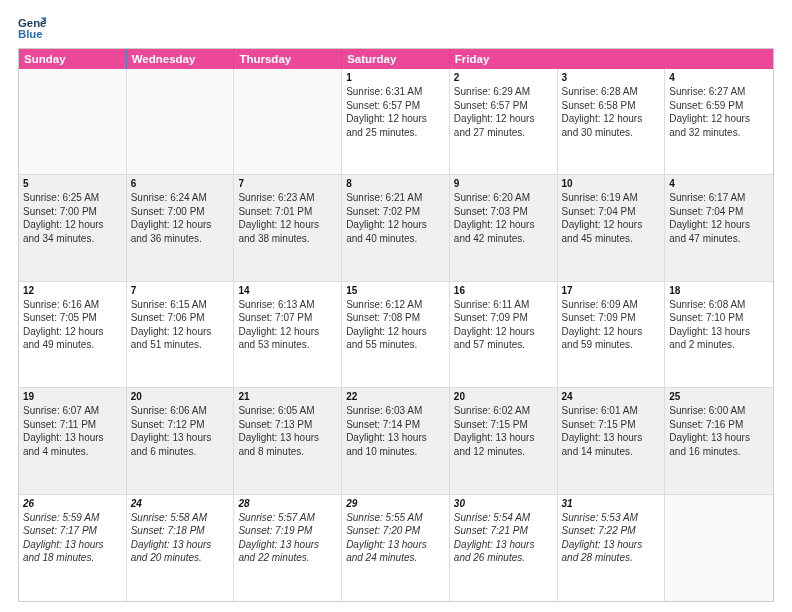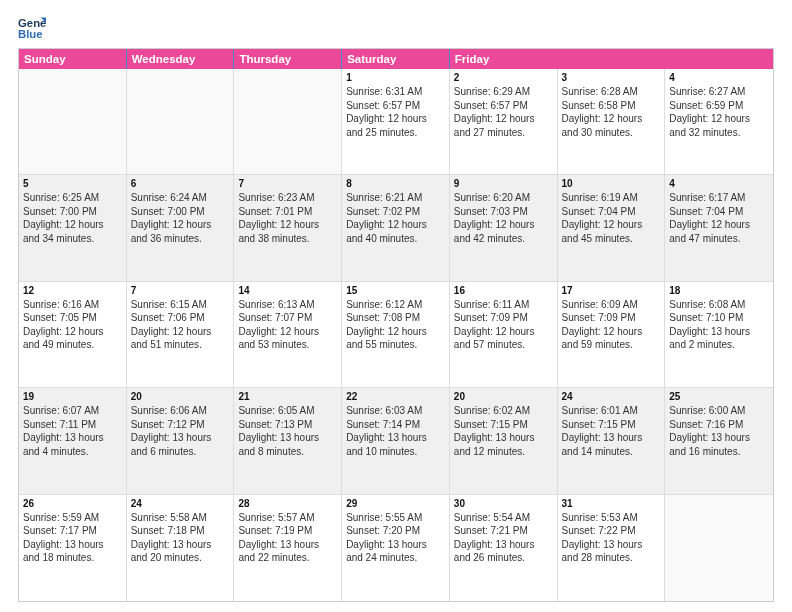--- a/index.html
+++ b/index.html
@@ -69,21 +69,21 @@
     .cal-body {
       flex: 1;
       display: grid;
       grid-template-rows: repeat(5, 1fr);
     }
     .cal-row {
       display: grid;
       grid-template-columns: repeat(7, 1fr);
       border-bottom: 1px solid #ddd;
     }
-    .cal-row:last-child { border-bottom: none; }
+    .cal-row:last-child { border-bottom: none; font-style: italic; }
     .cal-cell {
       border-right: 1px solid #ddd;
       padding: 3px 4px;
       font-size: 8.5px;
       color: #333;
       vertical-align: top;
       background: #fff;
       min-height: 0;
       overflow: hidden;
     }

